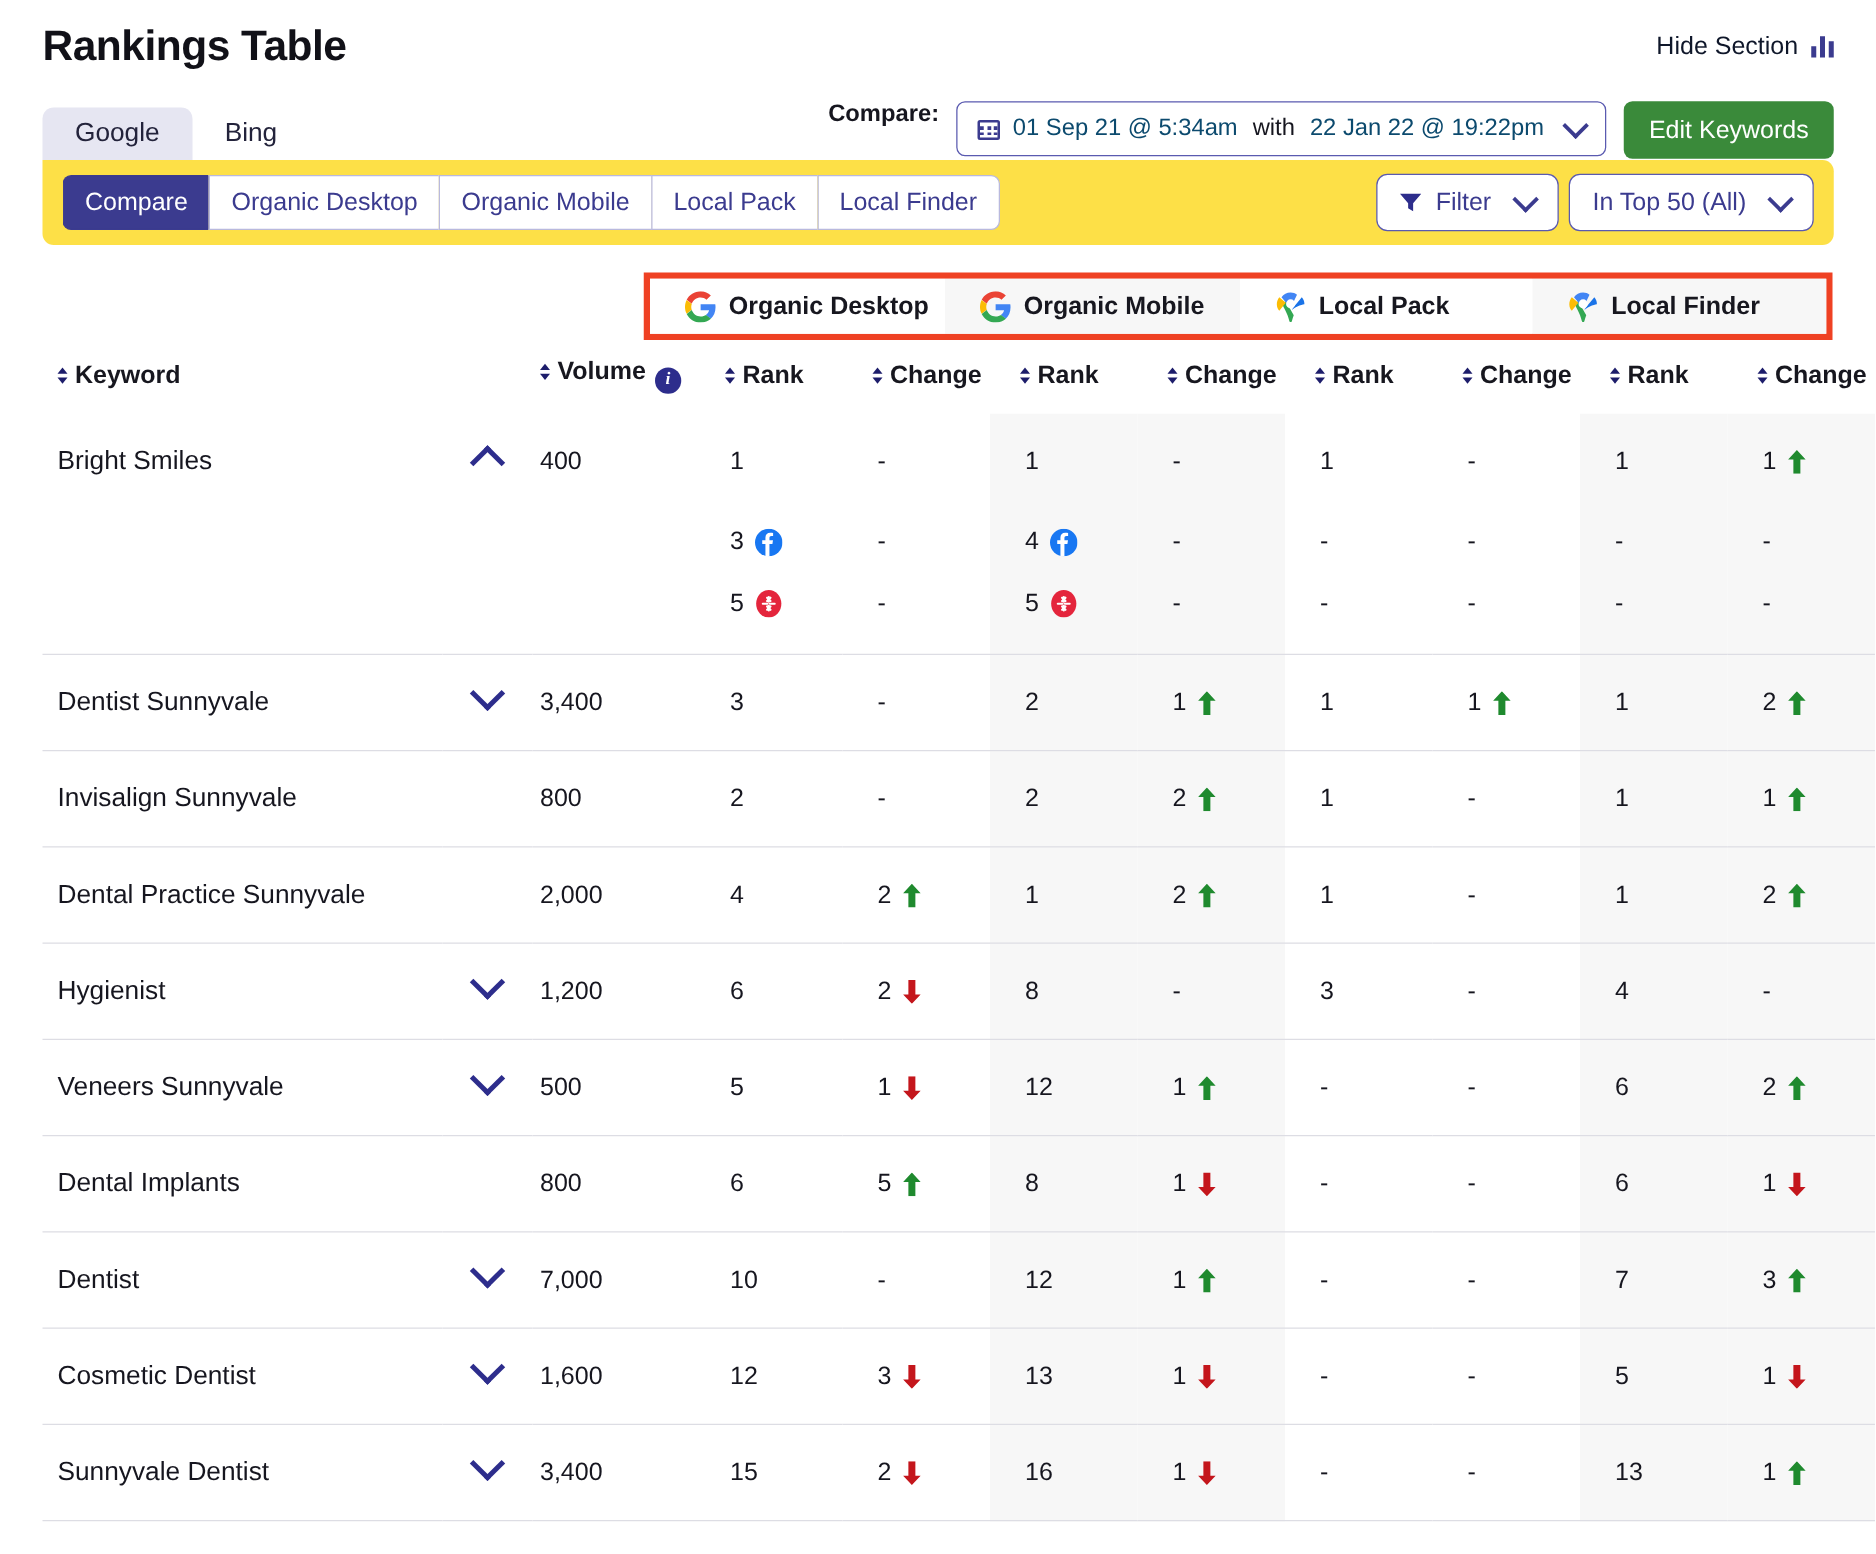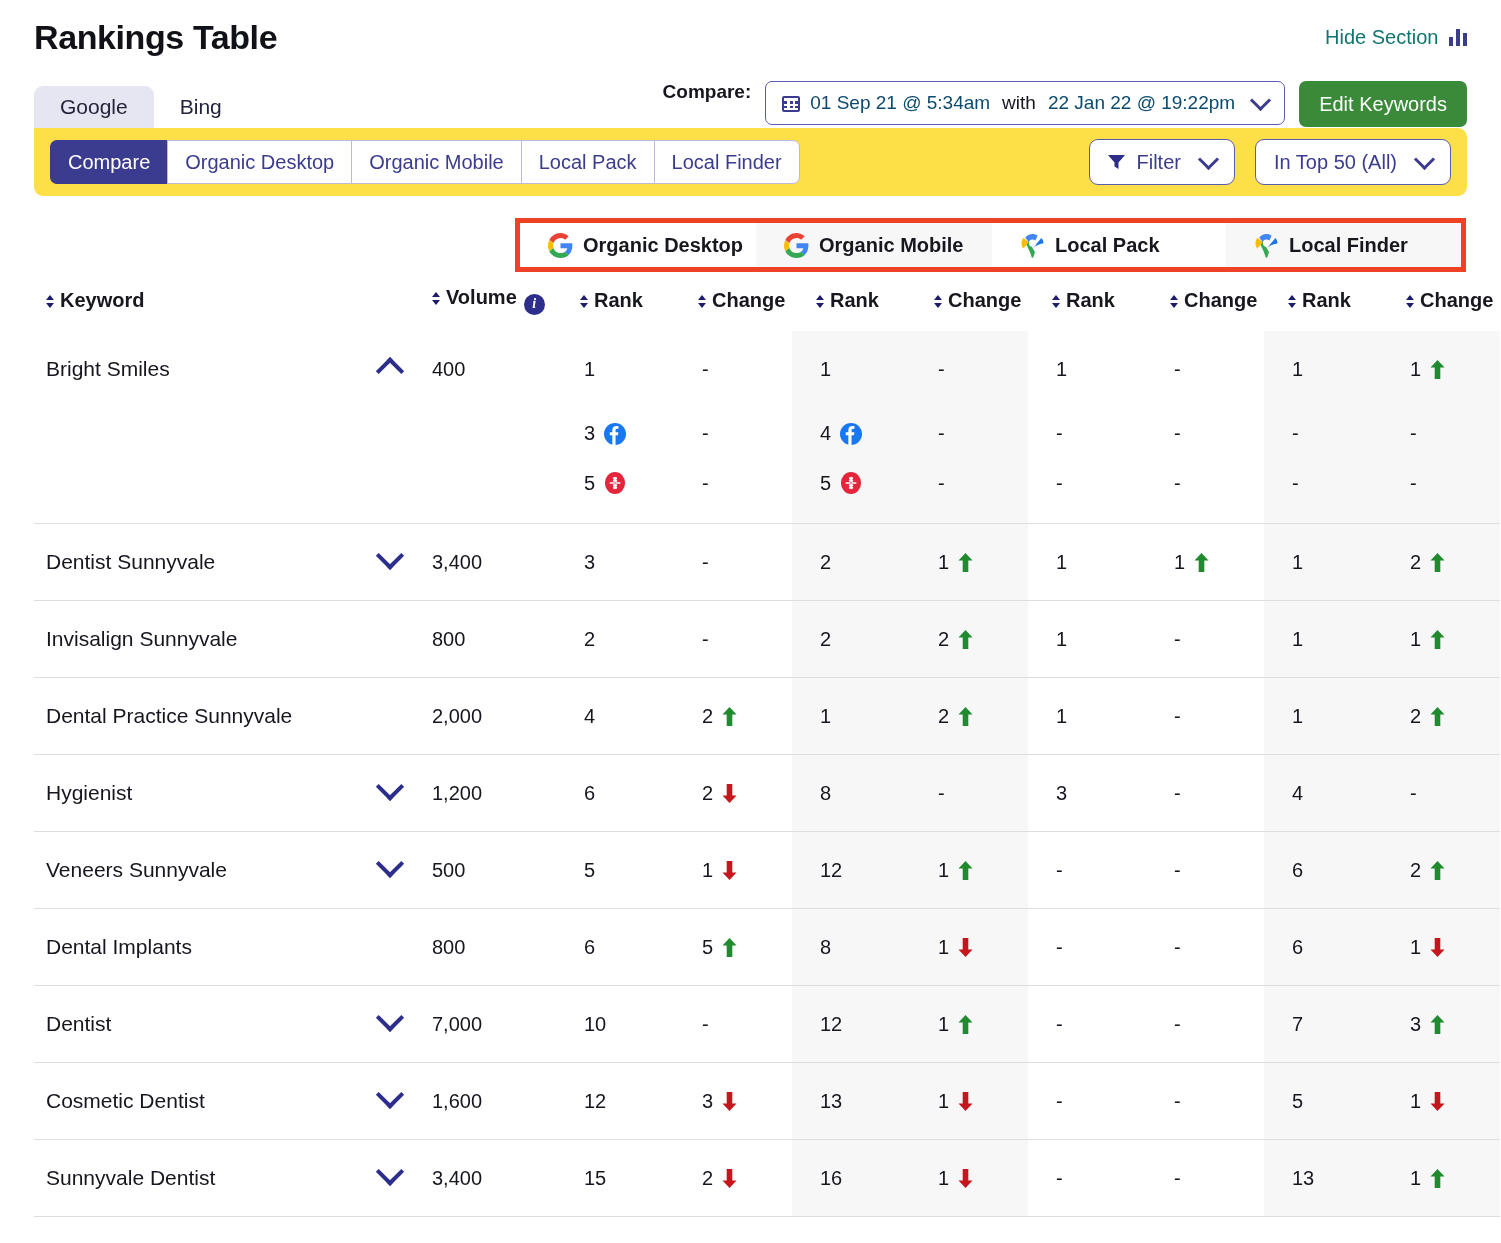--- a/index.html
+++ b/index.html
@@ -15,21 +15,21 @@
   
   .titlebar {
     display: flex; align-items: center; justify-content: space-between;
     height: 60px; padding-top: 14px;
   }
   .page-title {
     font-size: 34px; font-weight: 700; letter-spacing: -0.4px; color: #111118;
   }
   .hide-section {
     display: flex; align-items: center; gap: 10px;
-    color: #0f766e; font-size: 20px; cursor: pointer;
+    color: #0f172a; font-size: 20px; cursor: pointer;
   }
   .bars-icon { display: inline-flex; align-items: flex-end; gap: 2.5px; height: 17px; }
   .bars-icon i { display: block; width: 4.5px; background: #3b3b8f; }
   .bars-icon i:nth-child(1) { height: 9px; }
   .bars-icon i:nth-child(2) { height: 17px; }
   .bars-icon i:nth-child(3) { height: 13px; }
 
   
   .tabstrip {
     position: relative; margin-top: 22px;
@@ -89,21 +89,21 @@
   .seg {
     background: #fff; border: 1.4px solid #b9b9dd; border-right: none;
     font-size: 20px; color: #3b3b8f; padding: 0 17px; height: 44px;
     display: flex; align-items: center; cursor: pointer; line-height: 1;
   }
   .seg:first-child { border-radius: 7px 0 0 7px; }
   .seg:last-child { border-radius: 0 7px 7px 0; border-right: 1.4px solid #b9b9dd; }
   .seg.active { background: #3b3b8f; color: #fff; border-color: #3b3b8f; }
 
   .subbar-right {
-    position: absolute; right: 16px; display: flex; align-items: flex-end; gap: 20px;
+    position: absolute; right: 16px; display: flex; align-items: flex-end; gap: 8px;
   }
   .pill {
     display: flex; align-items: center; gap: 12px;
     background: #fff; border: 1.6px solid #5a5ab0; border-radius: 9px;
     height: 46px; padding: 0 18px; font-size: 20px; color: #3b3b8f; cursor: pointer;
   }
   .funnel-icon { width: 17px; height: 16px; flex: none; }
 
   
   .groupband {

